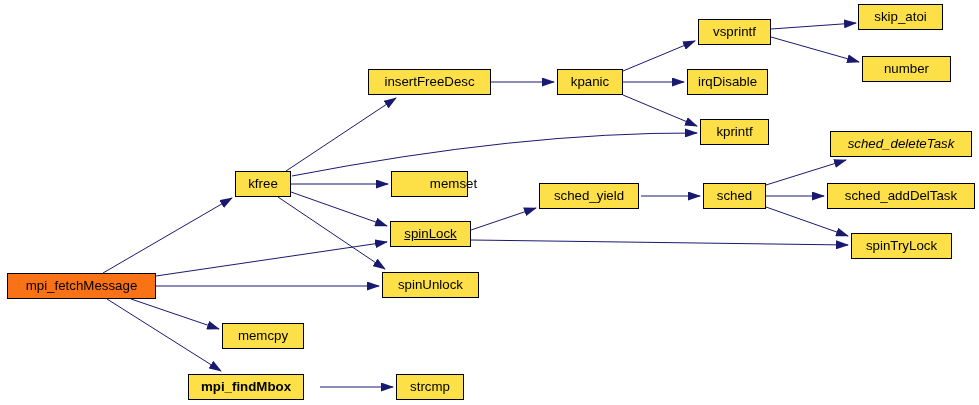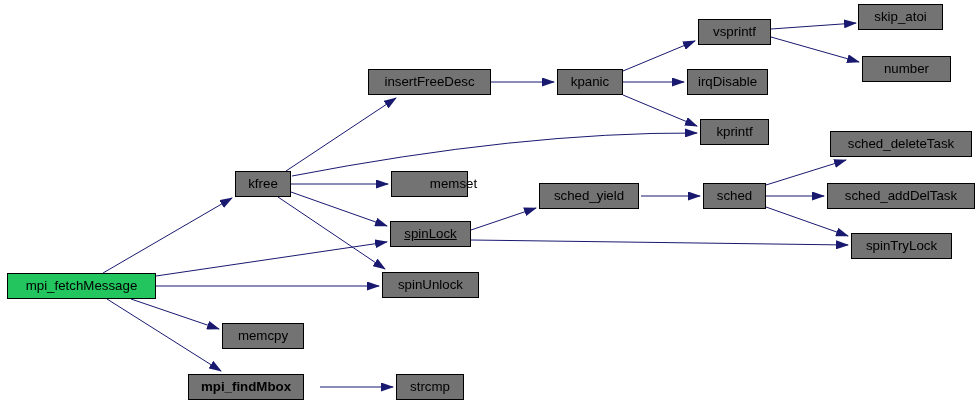--- a/index.html
+++ b/index.html
@@ -4,25 +4,25 @@
 <style>
   html,body{margin:0;padding:0;}
   body{
     width:979px;height:405px;position:relative;background:#ffffff;
     font-family:"Liberation Sans", sans-serif;overflow:hidden;
   }
   #canvas{position:absolute;left:0;top:0;width:979px;height:405px;}
   svg.edges{position:absolute;left:0;top:0;}
   .node{
     position:absolute;height:26px;box-sizing:border-box;
-    border:1px solid #000;background:#737373;color:#000;
+    border:1px solid #000;background:#fde047;color:#000;
     display:flex;align-items:center;justify-content:center;
     font-size:13.3px;line-height:1;white-space:nowrap;cursor:pointer;
   }
-  .node.root{background:#22c55e;}
+  .node.root{background:#f97316;}
 </style>
 </head>
 <body>
 
 <div id="canvas">
 
   <svg class="edges" width="979" height="405" viewBox="0 0 979 405">
     <defs>
       <marker id="arrow" viewBox="0 0 13 9" markerWidth="13" markerHeight="9" refX="12" refY="4.5" orient="auto">
         <path d="M0,0 L13,4.5 L0,9 z" fill="#191970"></path>
@@ -65,17 +65,17 @@
   <div class="node" style="left:188px; top:374px; width:116px;font-weight:bold;">mpi_findMbox</div>
   <div class="node" style="left:396px; top:374px; width:68px;">strcmp</div>
   <div class="node" style="left:557px; top:69px;  width:66px;">kpanic</div>
   <div class="node" style="left:539px; top:183px; width:100px;">sched_yield</div>
   <div class="node" style="left:698px; top:19px;  width:73px;">vsprintf</div>
   <div class="node" style="left:687px; top:69px;  width:81px;">irqDisable</div>
   <div class="node" style="left:700px; top:119px; width:69px;">kprintf</div>
   <div class="node" style="left:703px; top:183px; width:63px;">sched</div>
   <div class="node" style="left:858px; top:4px;   width:85px;">skip_atoi</div>
   <div class="node" style="left:862px; top:56px;  width:89px;">number</div>
-  <div class="node" style="left:830px; top:131px; width:142px;">sched_deleteTask</div>
+  <div class="node" style="left:830px; top:131px; width:142px;font-style:italic;">sched_deleteTask</div>
   <div class="node" style="left:827px; top:183px; width:148px;">sched_addDelTask</div>
   <div class="node" style="left:851px; top:233px; width:101px;">spinTryLock</div>
 
 </div>
 
 </body></html>

